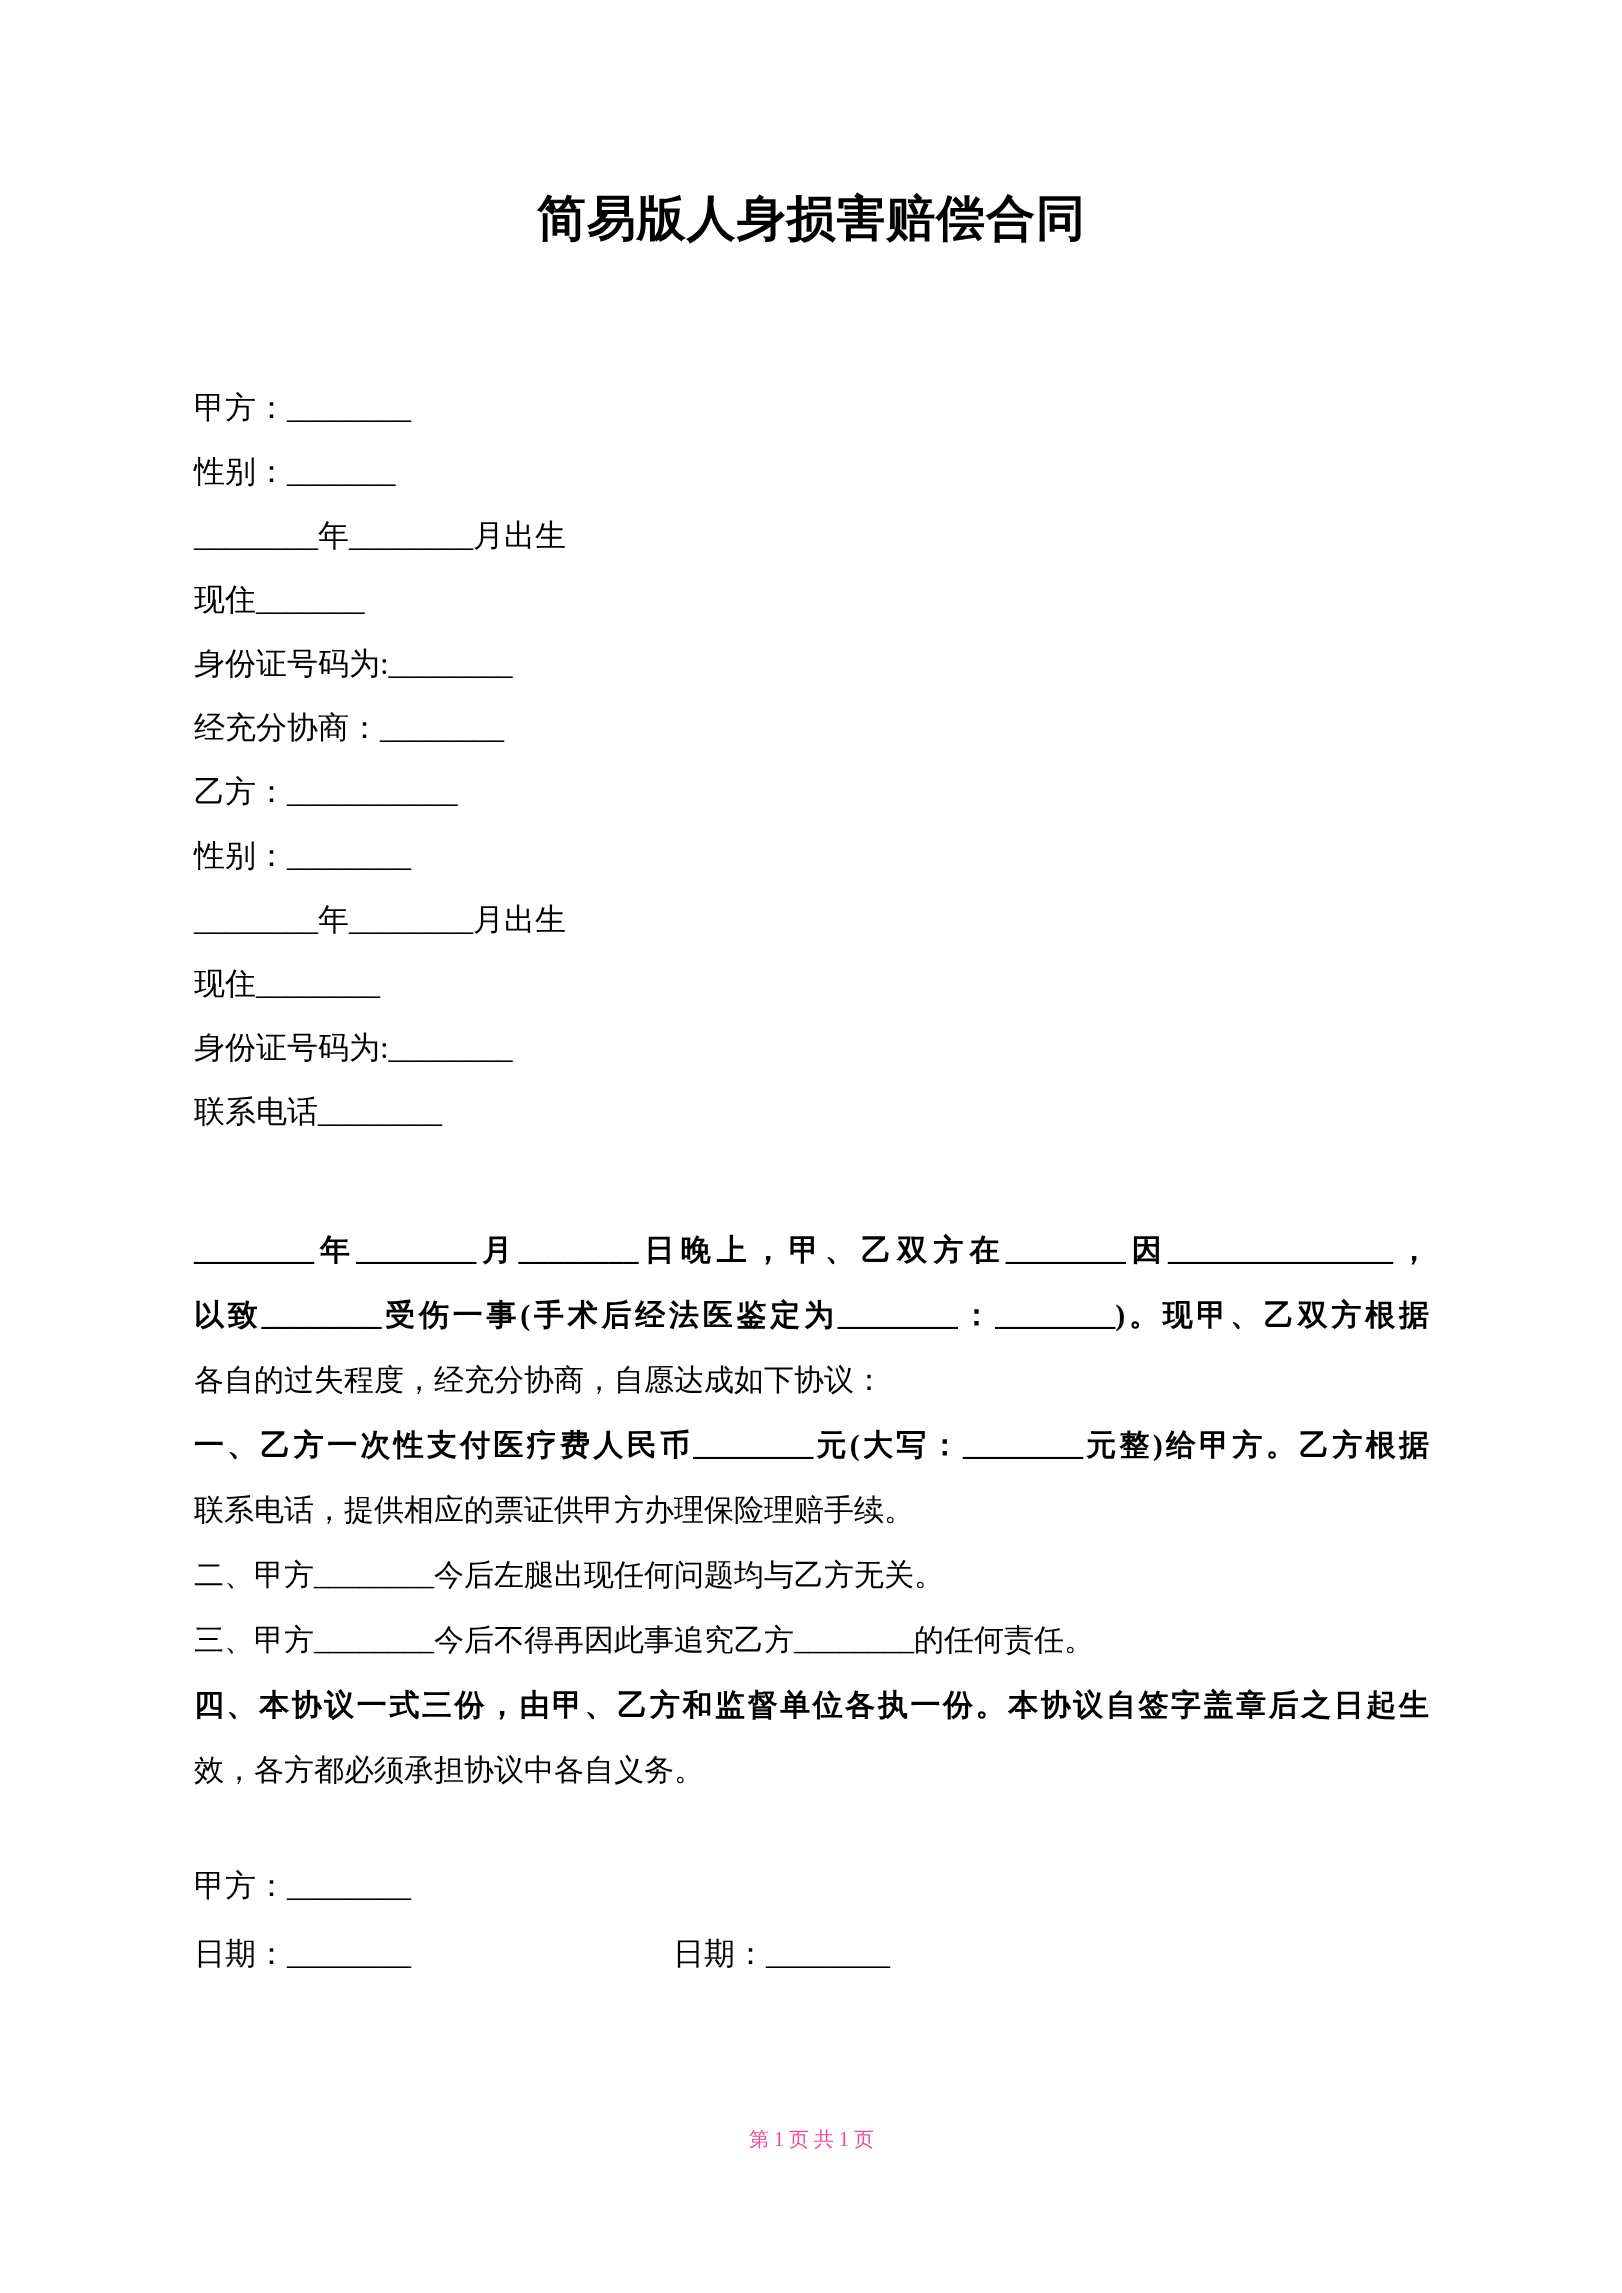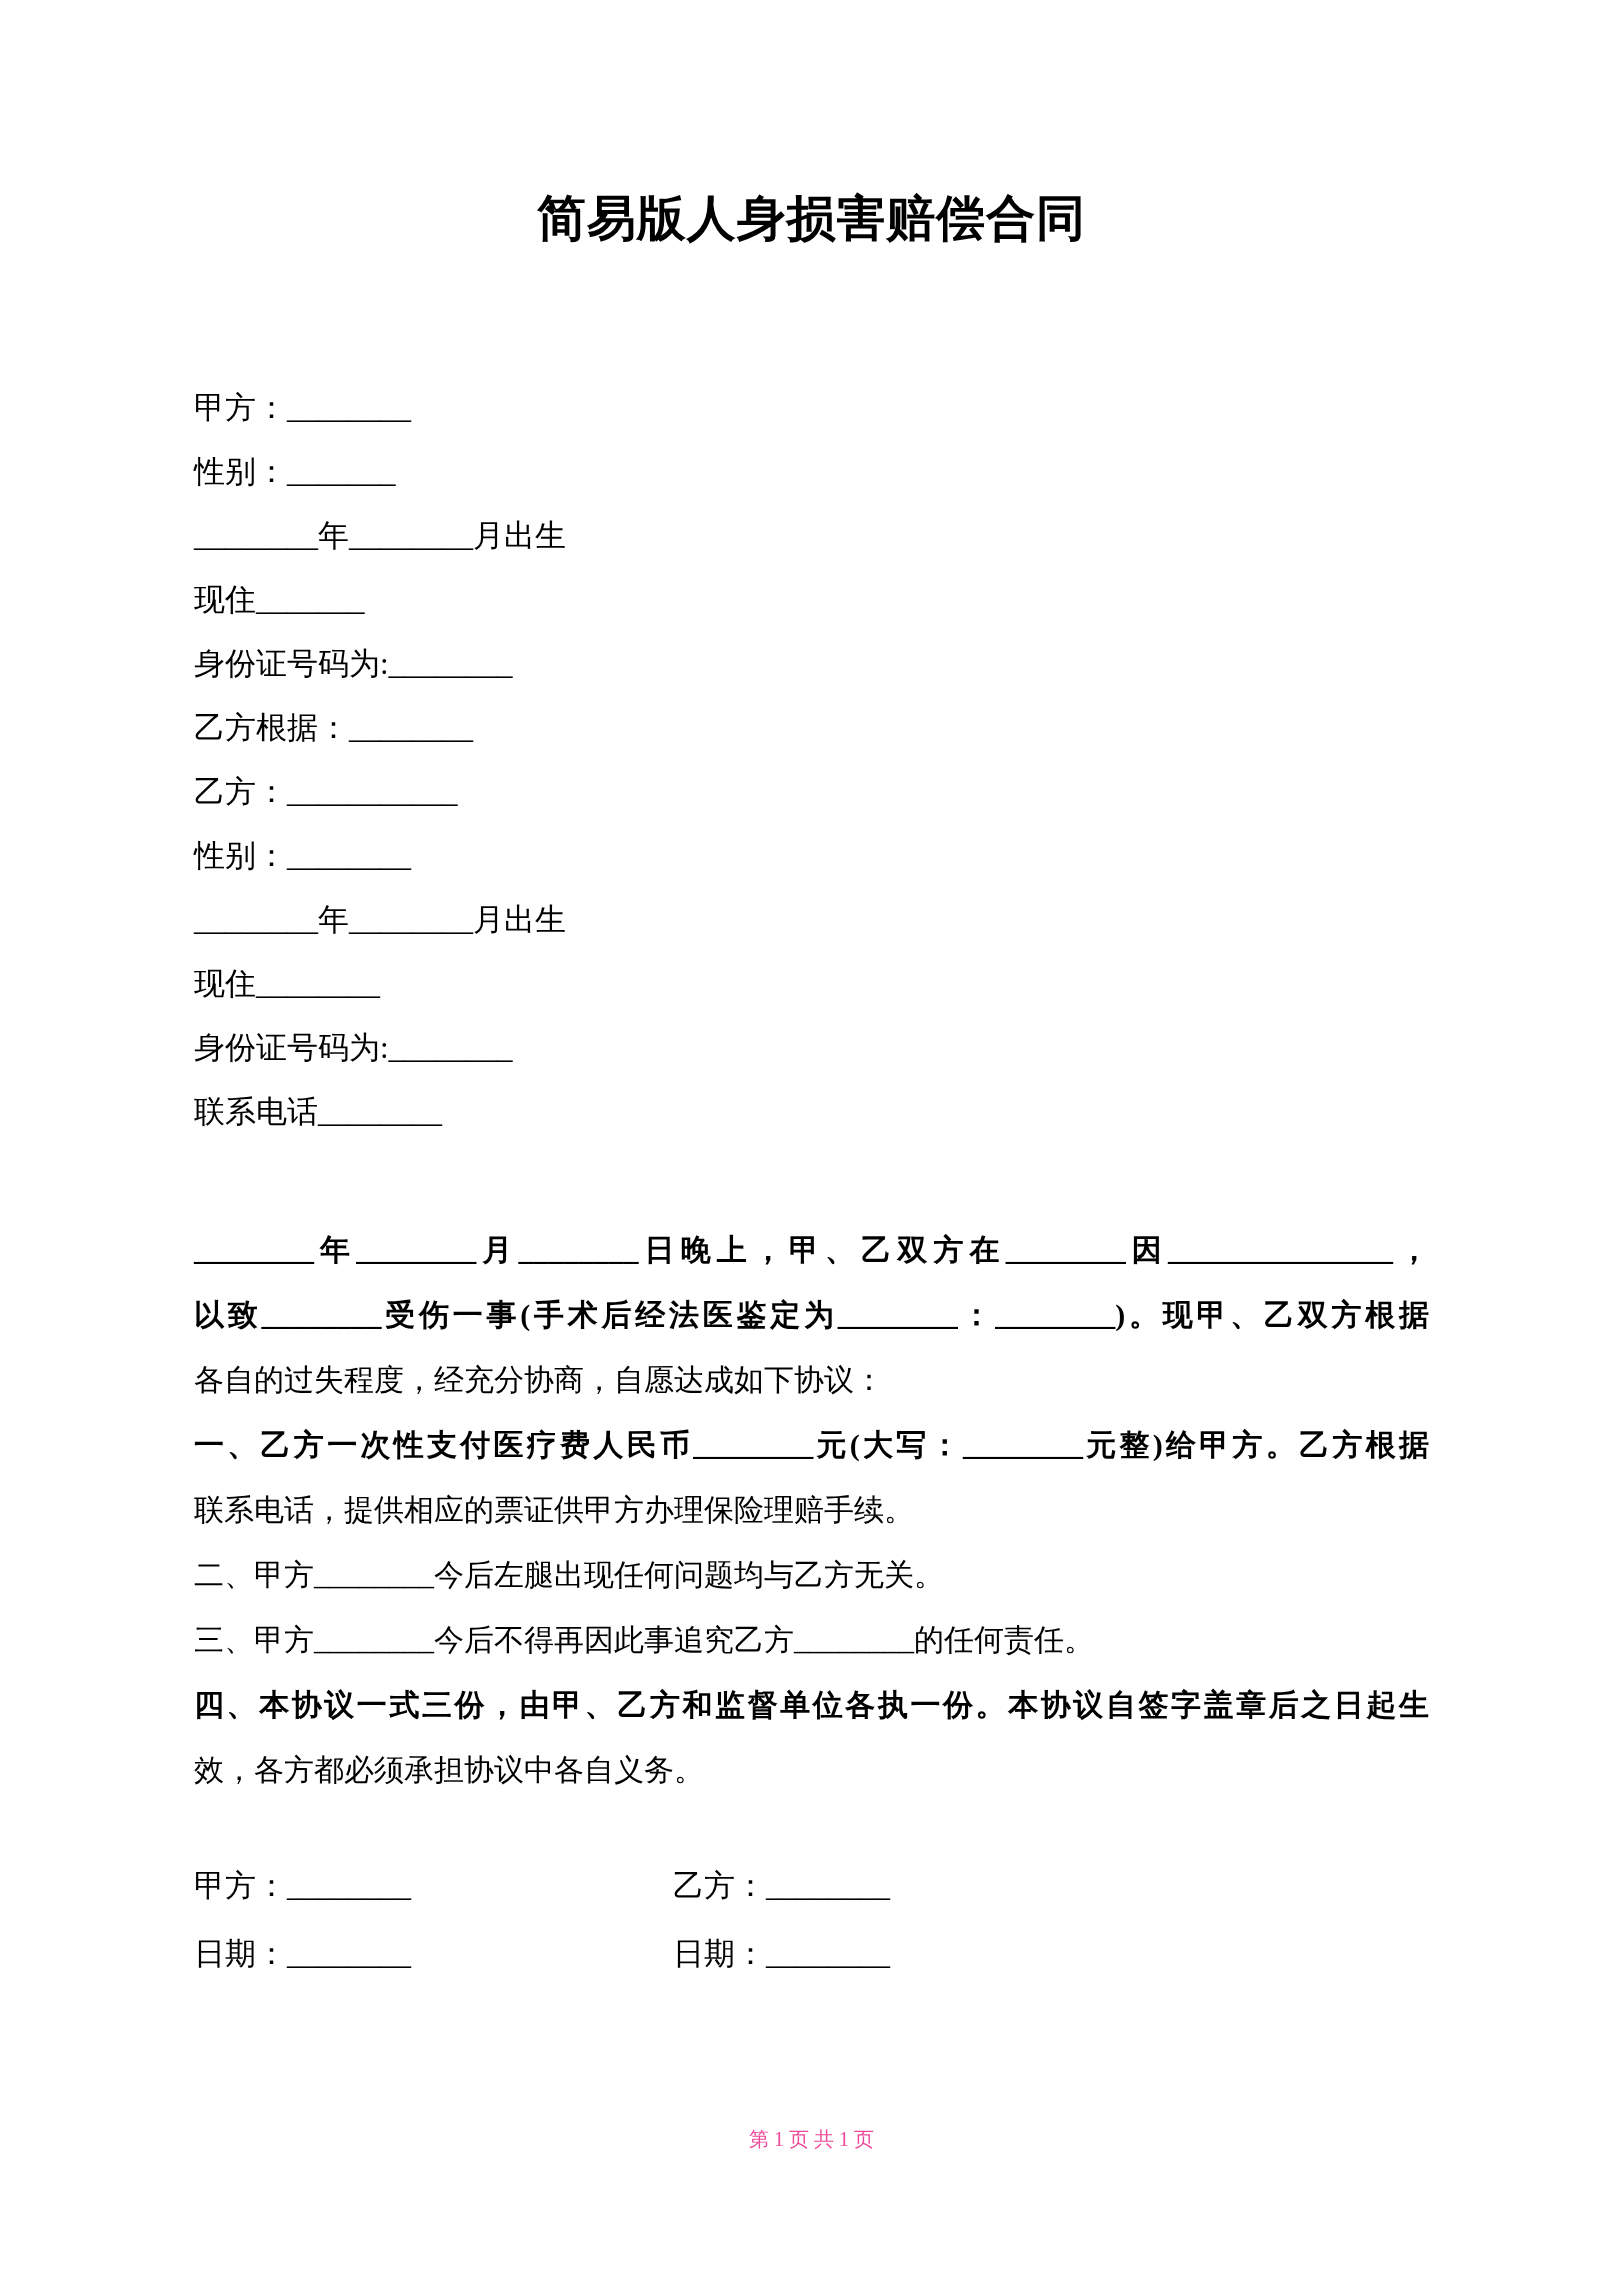--- a/index.html
+++ b/index.html
@@ -79,21 +79,21 @@
   <div class="content">
 
     <div class="doc-title">简易版人身损害赔偿合同</div>
 
     <div class="info-block">
       <div class="info-line">甲方：________</div>
       <div class="info-line">性别：_______</div>
       <div class="info-line">________年________月出生</div>
       <div class="info-line">现住_______</div>
       <div class="info-line">身份证号码为:________</div>
-      <div class="info-line">乙方根据：________</div>
+      <div class="info-line">经充分协商：________</div>
       <div class="info-line">乙方：___________</div>
       <div class="info-line">性别：________</div>
       <div class="info-line">________年________月出生</div>
       <div class="info-line">现住________</div>
       <div class="info-line">身份证号码为:________</div>
       <div class="info-line">联系电话________</div>
     </div>
 
     <div class="para-block">
       <div class="para-line justify">________年________月________日晚上，甲、乙双方在________因_______________，</div>
@@ -103,21 +103,20 @@
       <div class="para-line">联系电话，提供相应的票证供甲方办理保险理赔手续。</div>
       <div class="para-line">二、甲方________今后左腿出现任何问题均与乙方无关。</div>
       <div class="para-line">三、甲方________今后不得再因此事追究乙方________的任何责任。</div>
       <div class="para-line justify">四、本协议一式三份，由甲、乙方和监督单位各执一份。本协议自签字盖章后之日起生</div>
       <div class="para-line">效，各方都必须承担协议中各自义务。</div>
     </div>
 
     <div class="sig-block">
       <div class="sig-row">
         <div class="sig-cell-left">甲方：________</div>
-        <div class="sig-cell-right">乙方：________</div>
       </div>
       <div class="sig-row">
         <div class="sig-cell-left">日期：________</div>
         <div class="sig-cell-right">日期：________</div>
       </div>
     </div>
 
   </div>
 
   <div class="page-footer">第 1 页 共 1 页</div>

